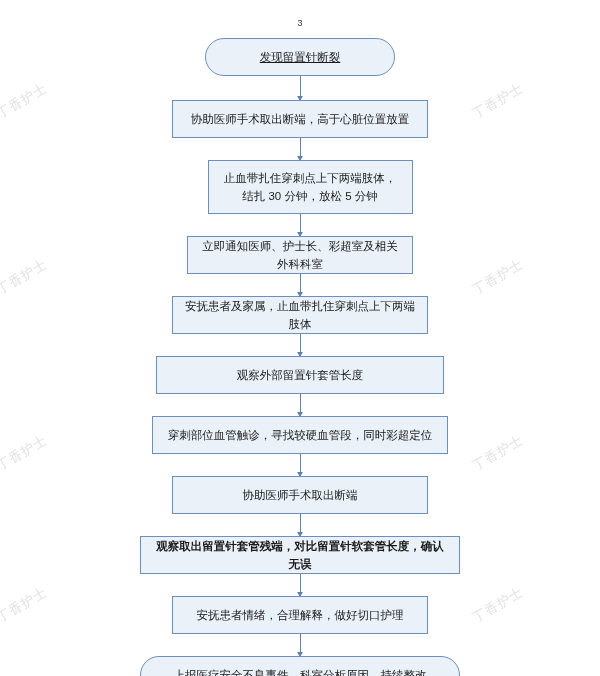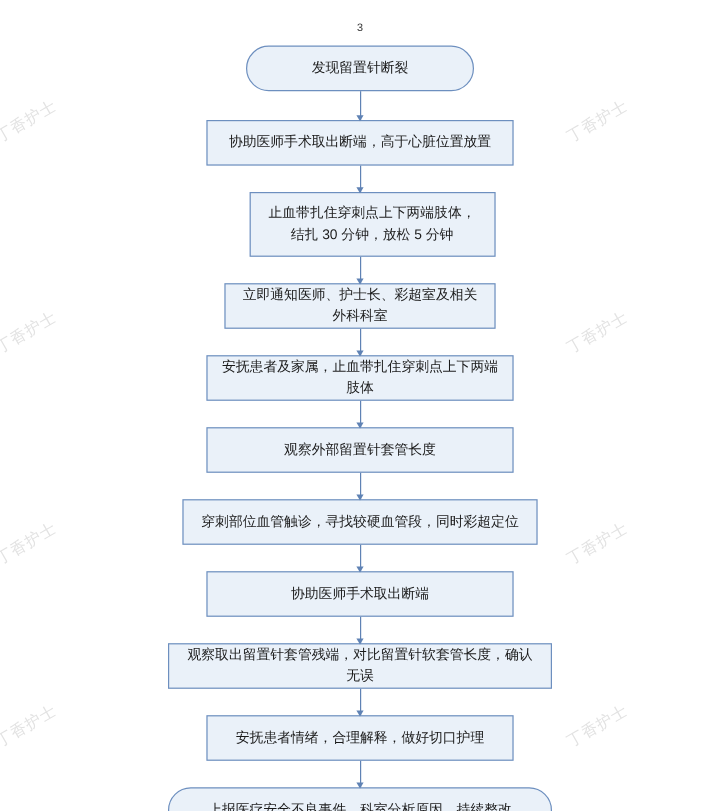--- a/index.html
+++ b/index.html
@@ -77,53 +77,53 @@
     user-select: none;
   }
 </style>
 </head>
 <body>
 
 <div class="page-number">3</div>
 
 <div class="flow" id="flow-root">
     <div class="node-row">
-      <div class="node terminator" style="width: 190px; height: 38px;">发现留置针断裂</div>
+      <div class="node terminator" style="width: 190px; height: 38px; text-decoration: underline;">发现留置针断裂</div>
     </div>
     <div class="connector" style="height: 24px;"></div>
     <div class="node-row">
       <div class="node" style="width: 256px; height: 38px;">协助医师手术取出断端，高于心脏位置放置</div>
     </div>
     <div class="connector" style="height: 22px;"></div>
     <div class="node-row">
       <div class="node" style="width: 205px; height: 54px; margin-left: 20px;">止血带扎住穿刺点上下两端肢体，结扎 30 分钟，放松 5 分钟</div>
     </div>
     <div class="connector" style="height: 22px;"></div>
     <div class="node-row">
       <div class="node" style="width: 226px; height: 38px;">立即通知医师、护士长、彩超室及相关外科科室</div>
     </div>
     <div class="connector" style="height: 22px;"></div>
     <div class="node-row">
       <div class="node" style="width: 256px; height: 38px;">安抚患者及家属，止血带扎住穿刺点上下两端肢体</div>
     </div>
     <div class="connector" style="height: 22px;"></div>
     <div class="node-row">
-      <div class="node" style="width: 256px; height: 38px;">观察外部留置针套管长度</div>
+      <div class="node" style="width: 288px; height: 38px;">观察外部留置针套管长度</div>
     </div>
     <div class="connector" style="height: 22px;"></div>
     <div class="node-row">
       <div class="node" style="width: 296px; height: 38px;">穿刺部位血管触诊，寻找较硬血管段，同时彩超定位</div>
     </div>
     <div class="connector" style="height: 22px;"></div>
     <div class="node-row">
       <div class="node" style="width: 256px; height: 38px;">协助医师手术取出断端</div>
     </div>
     <div class="connector" style="height: 22px;"></div>
     <div class="node-row">
-      <div class="node" style="width: 320px; height: 38px;">观察取出留置针套管残端，对比留置针软套管长度，确认无误</div>
+      <div class="node" style="width: 320px; height: 38px; font-weight: bold;">观察取出留置针套管残端，对比留置针软套管长度，确认无误</div>
     </div>
     <div class="connector" style="height: 22px;"></div>
     <div class="node-row">
       <div class="node" style="width: 256px; height: 38px;">安抚患者情绪，合理解释，做好切口护理</div>
     </div>
     <div class="connector" style="height: 22px;"></div>
     <div class="node-row">
       <div class="node terminator" style="width: 320px; height: 38px;">上报医疗安全不良事件，科室分析原因，持续整改</div>
     </div>
   </div>

